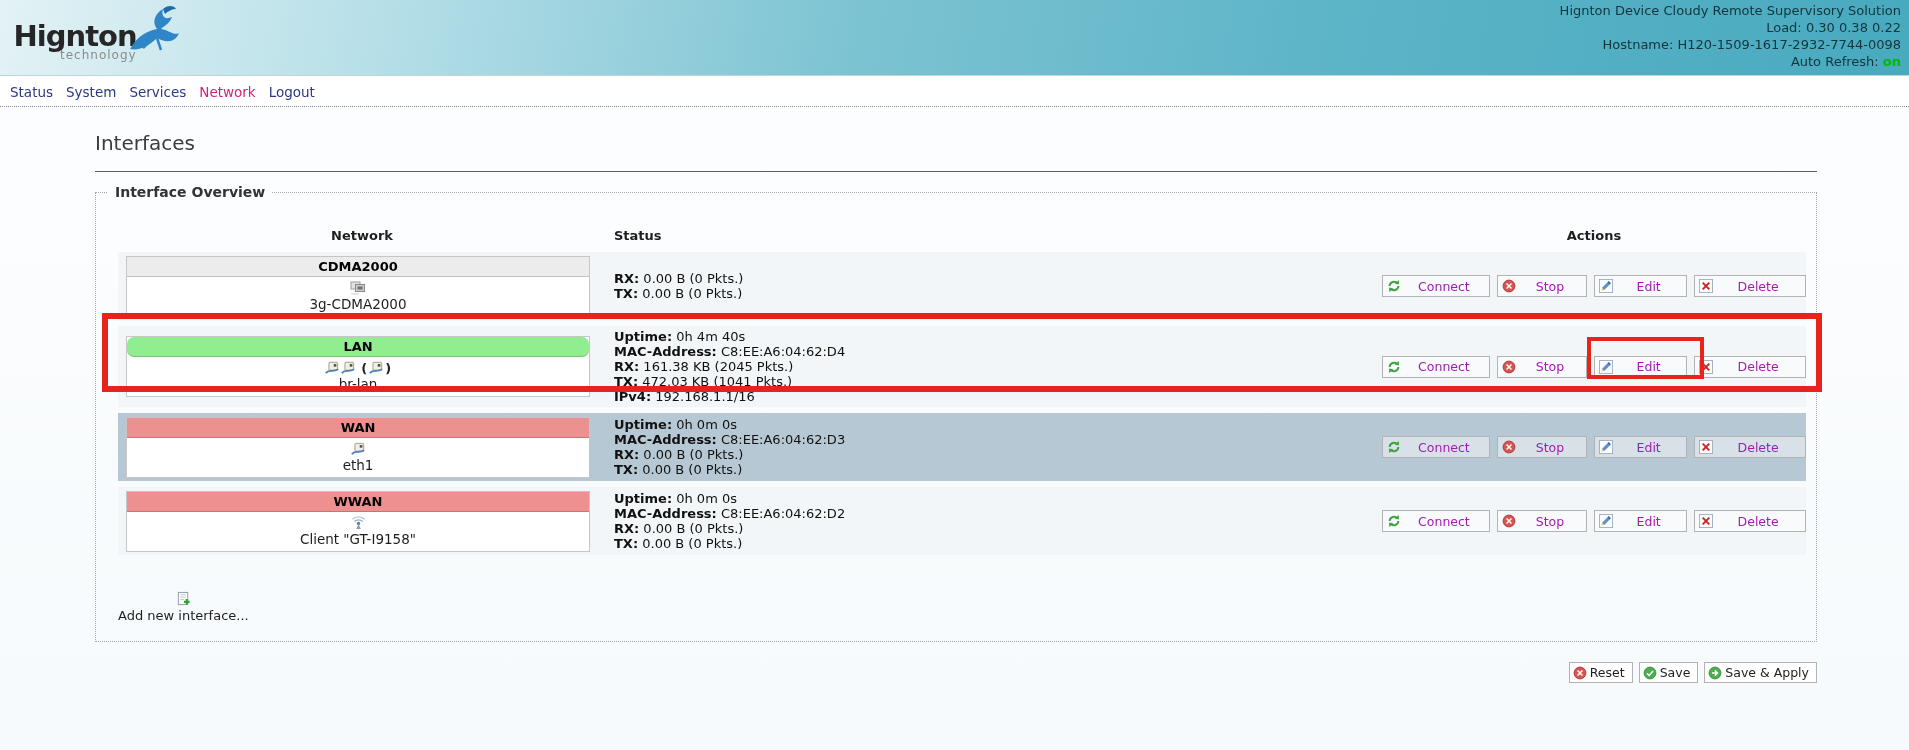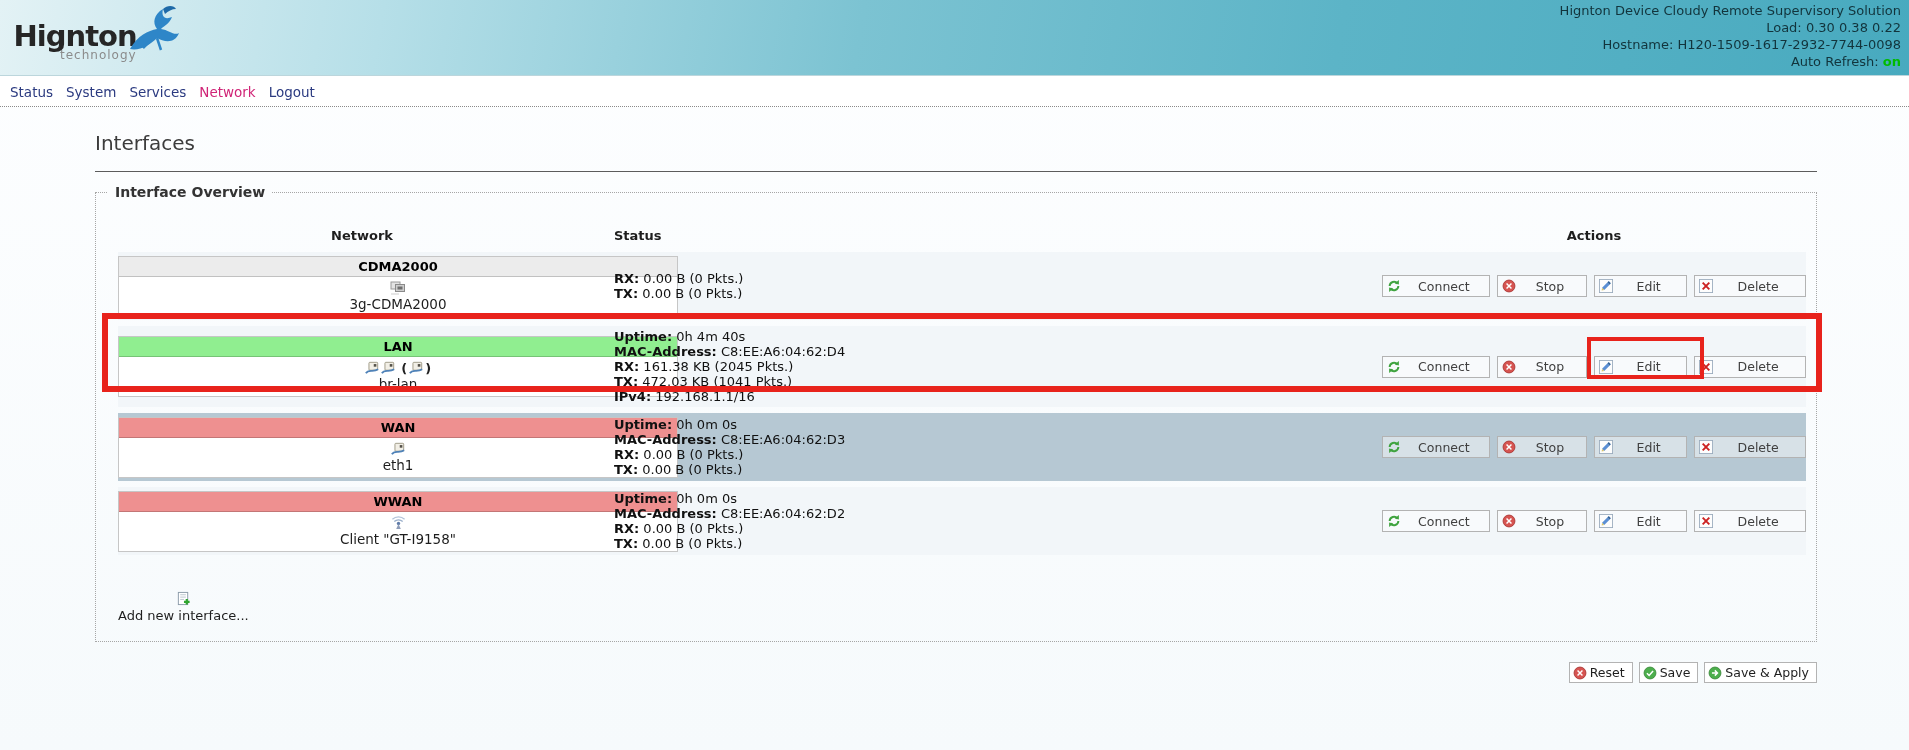--- a/index.html
+++ b/index.html
@@ -36,28 +36,28 @@
   .tbl-head { display:flex; font-size:13px; font-weight:bold; color:#1e1e1e; margin-bottom:9px; }
   .col-network { width:488px; }
   .tbl-head .col-network { text-align:center; }
   .col-status { flex:1; padding-left:8px; font-size:13px; line-height:15px; display:flex; flex-direction:column; justify-content:center; }
   .tbl-head .col-status { display:block; }
   .col-actions { width:424px; display:flex; align-items:center; gap:7px; }
   .tbl-head .col-actions { display:block; text-align:center; }
   
   .iface-row { display:flex; align-items:center; background:#f2f6f9; margin-bottom:6px; padding:3px 0; min-height:68px; }
   .iface-row.dark { background:#b6c8d3; }
-  .net-box { width:560px; margin-left:0; background:#fff; border:1px solid #c6c6c6; text-align:center; }
+  .net-box { width:464px; margin-left:8px; background:#fff; border:1px solid #c6c6c6; text-align:center; }
   .net-badge { height:20px; line-height:20px; font-size:13px; font-weight:bold; color:#000; border-bottom:1px solid rgba(0,0,0,0.18); }
   .net-icons { margin-top:3px; height:16px; display:flex; align-items:center; justify-content:center; gap:2px; font-weight:bold; font-size:13px; color:#222; }
   .net-icons svg { display:block; }
   .net-dev { padding:0 0 4px; font-size:13.5px; color:#1d1d1d; }
   .status-line b { font-weight:bold; }
   
-  .act-btn { display:flex; align-items:center; height:22px; border:1px solid #b3b3b3; background:rgba(255,255,255,0.45); font-family:inherit; font-size:12.5px; color:#404040; padding:0 4px; cursor:pointer; }
+  .act-btn { display:flex; align-items:center; height:22px; border:1px solid #b3b3b3; background:rgba(255,255,255,0.45); font-family:inherit; font-size:12.5px; color:#a21caf; padding:0 4px; cursor:pointer; }
   .act-btn .lbl { flex:1; text-align:center; }
   .act-btn .ico { display:flex; width:16px; }
   .act-btn.w1 { width:110px; } .act-btn.w2 { width:92px; } .act-btn.w3 { width:95px; } .act-btn.w4 { width:114px; }
   
   .add-link { margin:30px 0 0 22px; display:inline-flex; align-items:center; gap:2px; font-size:13px; color:#1e1e1e; cursor:pointer; background:none; border:none; font-family:inherit;flex-direction:column; }
   
   .footer-btns { width:1722px; margin:20px 0 0 95px; text-align:right; }
   .fbtn { display:inline-flex; align-items:flex-end; gap:3px; border:1px solid #b3b3b3; background:#fff; font-family:inherit; font-size:12.5px; color:#1e1e1e; padding:2px 7px 2px 3px; margin-left:6px; cursor:pointer; }
   
   .red-box { position:absolute; border:6px solid #e8231c; pointer-events:none; z-index:50; }
@@ -162,21 +162,21 @@
                   <path d="M4.2 4.2 L11.8 11.8 M11.8 4.2 L4.2 11.8" stroke="#cc2222" stroke-width="2.2"></path>
                 </svg>
               </span>
               <span class="lbl">Delete</span>
             </button>
           </div>
         </div>
         <div class="iface-row">
           <div class="col-network">
             <div class="net-box">
-              <div class="net-badge" style="background: rgb(144, 238, 144);">LAN</div>
+              <div class="net-badge" style="background: rgb(144, 238, 144); border-radius: 7px;">LAN</div>
               <div class="net-icons">
                 <span class="ico" style="display: inline-flex;">
                   <svg width="14" height="14" viewBox="0 0 16 16">
                     <rect x="4.5" y="1.5" width="10" height="9" rx="1" fill="#f2efe6" stroke="#98927f"></rect>
                     <rect x="10" y="3.5" width="3" height="3" fill="#55524a"></rect>
                     <path d="M1 14 C4 8.5 9 13.5 15 9.5" stroke="#4f82b8" stroke-width="2" fill="none"></path>
                   </svg>
                 </span>
                 <span class="ico" style="display: inline-flex;">
                   <svg width="14" height="14" viewBox="0 0 16 16">

